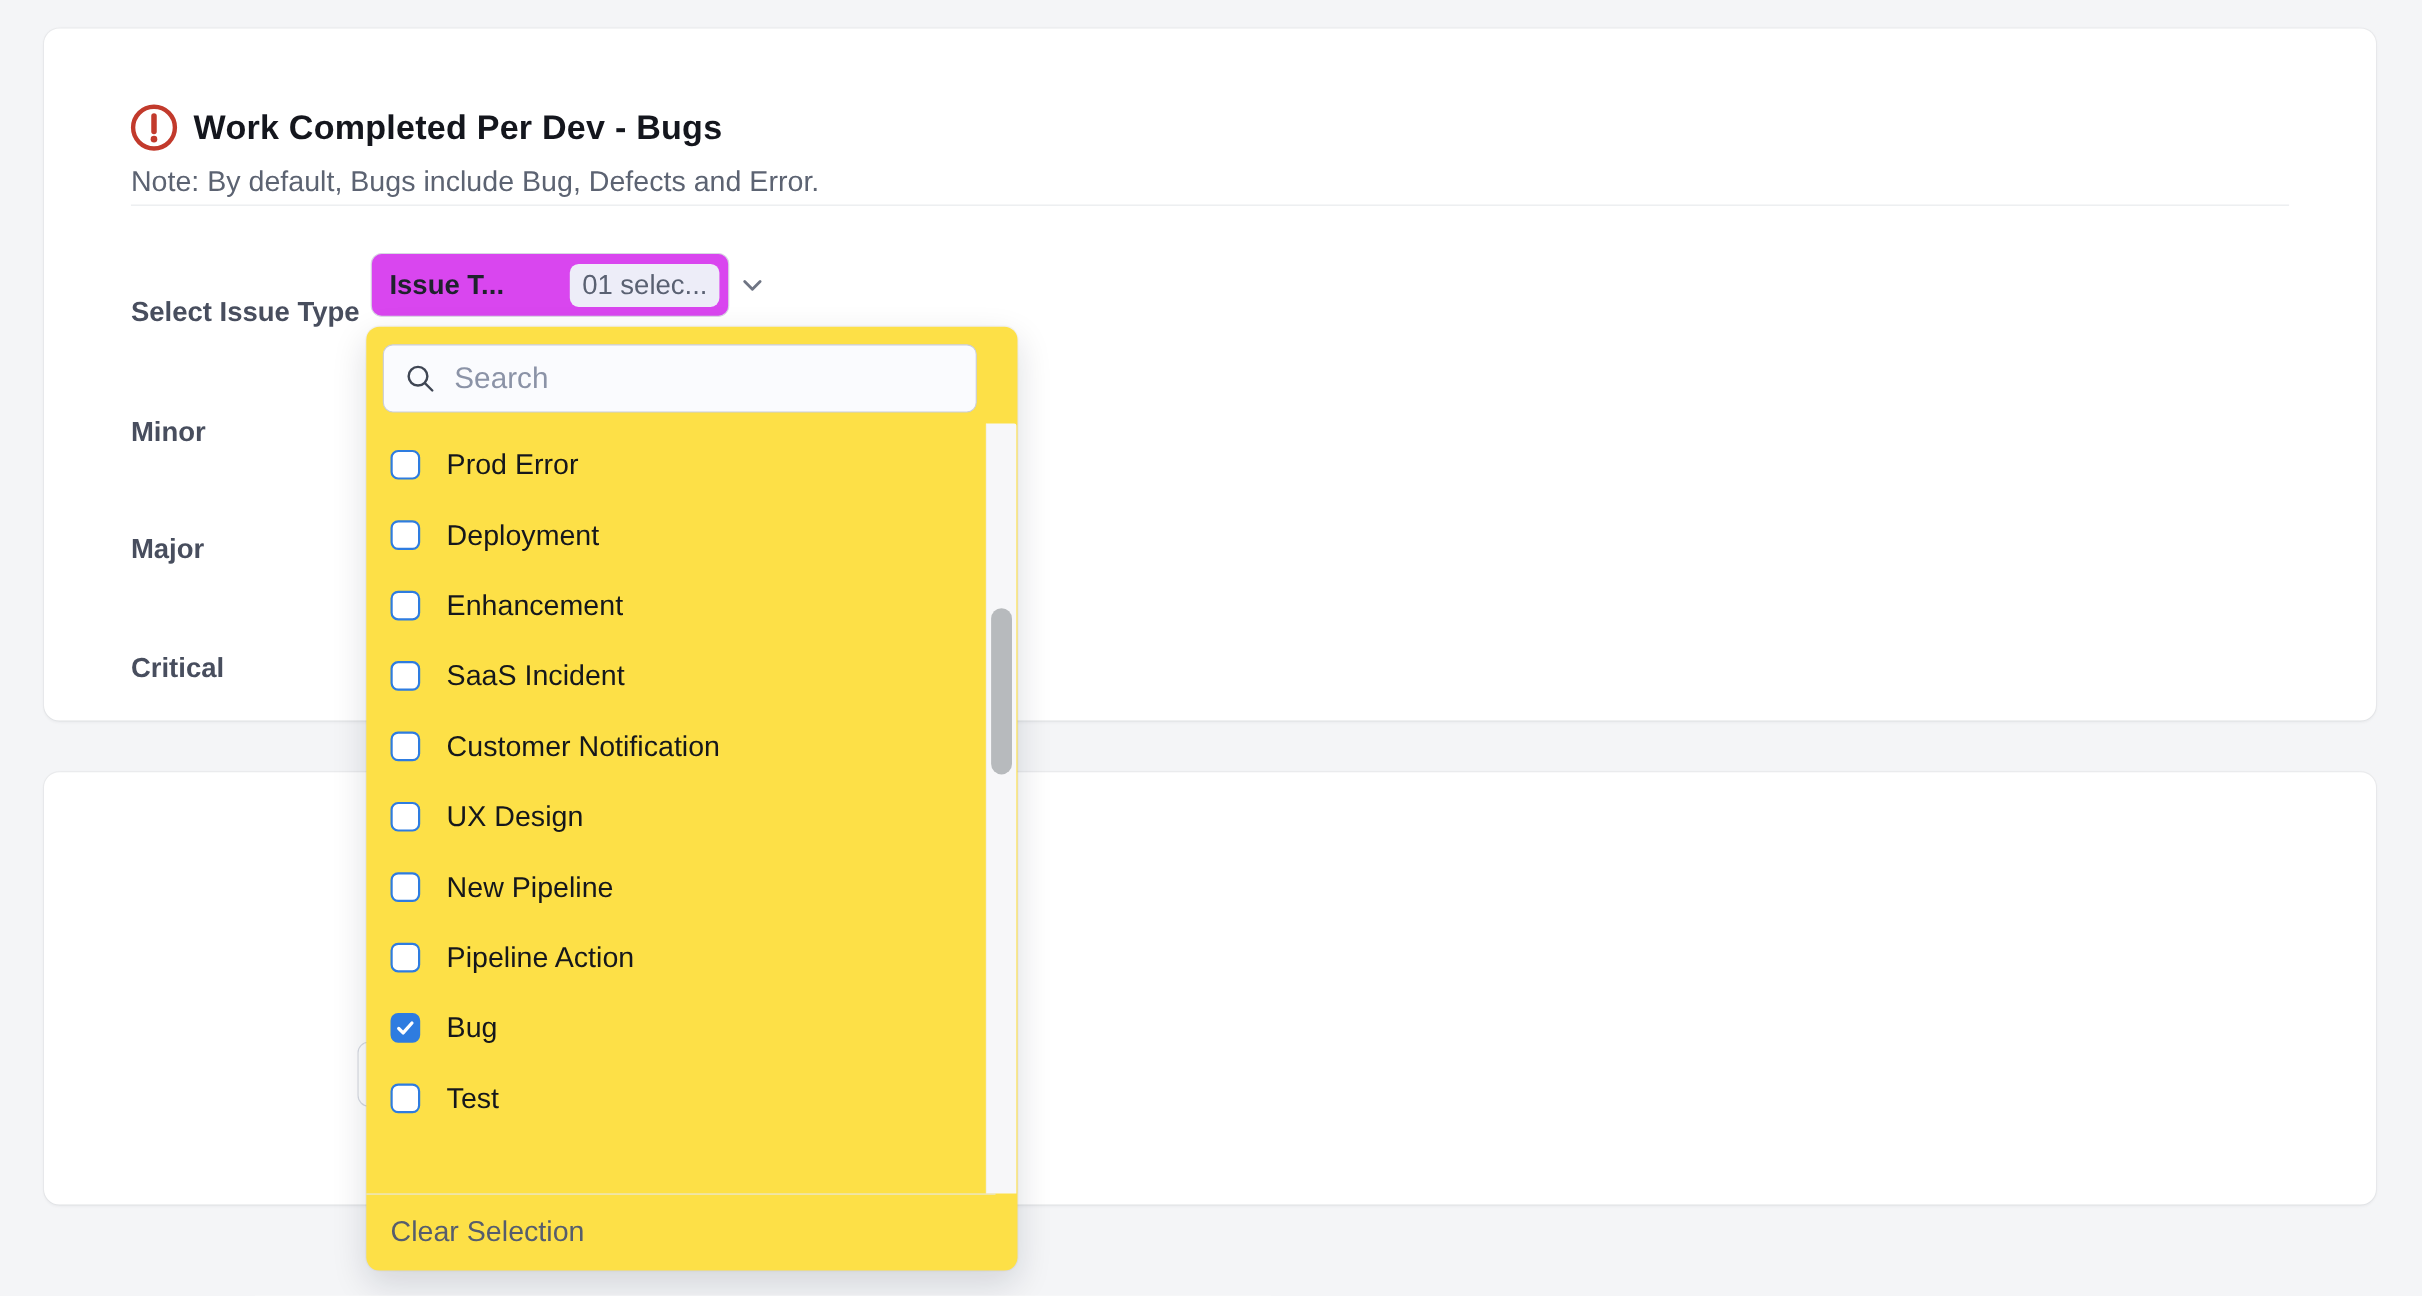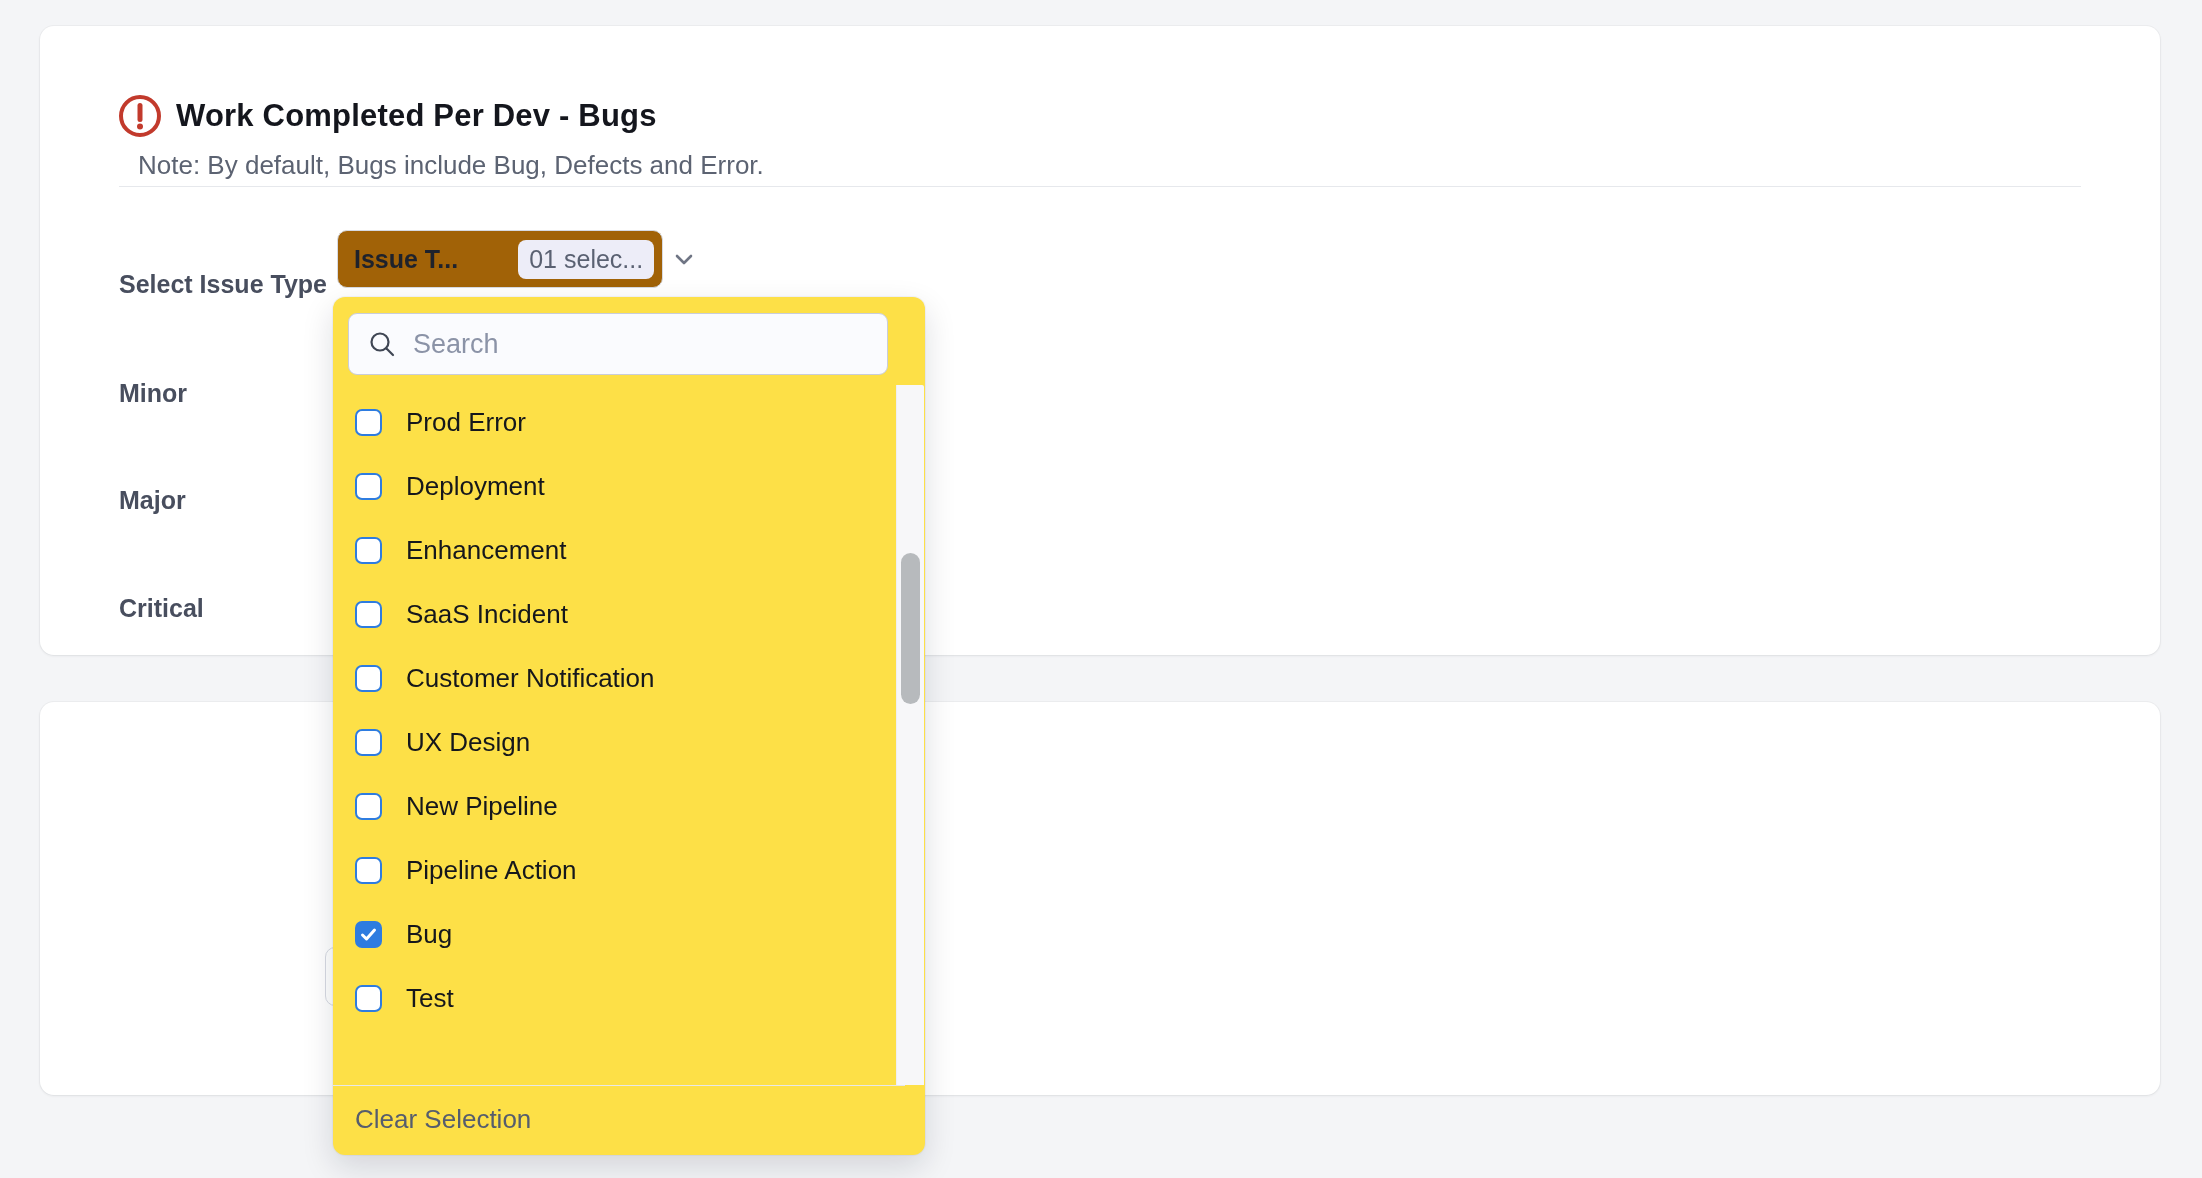--- a/index.html
+++ b/index.html
@@ -17,31 +17,31 @@
     box-shadow:0 1px 3px rgba(16,24,40,.07), 0 0 0 1px rgba(16,24,40,.03);
   }
   #card-bugs { top:26px; height:629px; }
   #card-statuses { top:702px; height:393px; }
 
   .abs { position:absolute; }
 
   
   .title-row { left:78px; top:68px; display:flex; align-items:center; gap:14px; }
   .card-title { font-size:31px; font-weight:700; color:#14161d; letter-spacing:.2px; white-space:nowrap; }
-  .note { font-size:26px; color:#5c6372; white-space:nowrap;margin-left:19px; }
+  .note { font-size:26px; color:#5c6372; white-space:nowrap; }
   #note-1 { left:79px; top:124px; }
   .hdivider { height:1px; background:#e6e8ec; }
   #divider-1 { left:79px; top:160px; width:1962px; }
 
   .row-label { font-size:25px; font-weight:700; color:#484e5e; white-space:nowrap; transform:translateY(-50%); }
 
   
   #issue-type-trigger {
     left:337px; top:230px; width:326px; height:58px;
-    background:#a16207; border:1px solid #d7dae2; border-radius:10px;
+    background:#d946ef; border:1px solid #d7dae2; border-radius:10px;
     display:flex; align-items:center; padding:0 16px; gap:13px;
     cursor:pointer; z-index:5;
   }
   .trigger-label { font-size:25px; font-weight:600; color:#1e222c; white-space:nowrap; }
   .vbar { width:1px; height:28px; background:#ccd0d9; }
   .badge {
     background:#ededf8; color:#5a6172; border-radius:8px;
     font-size:25px; padding:5px 11px; white-space:nowrap;margin-left:34px;
   }
 

